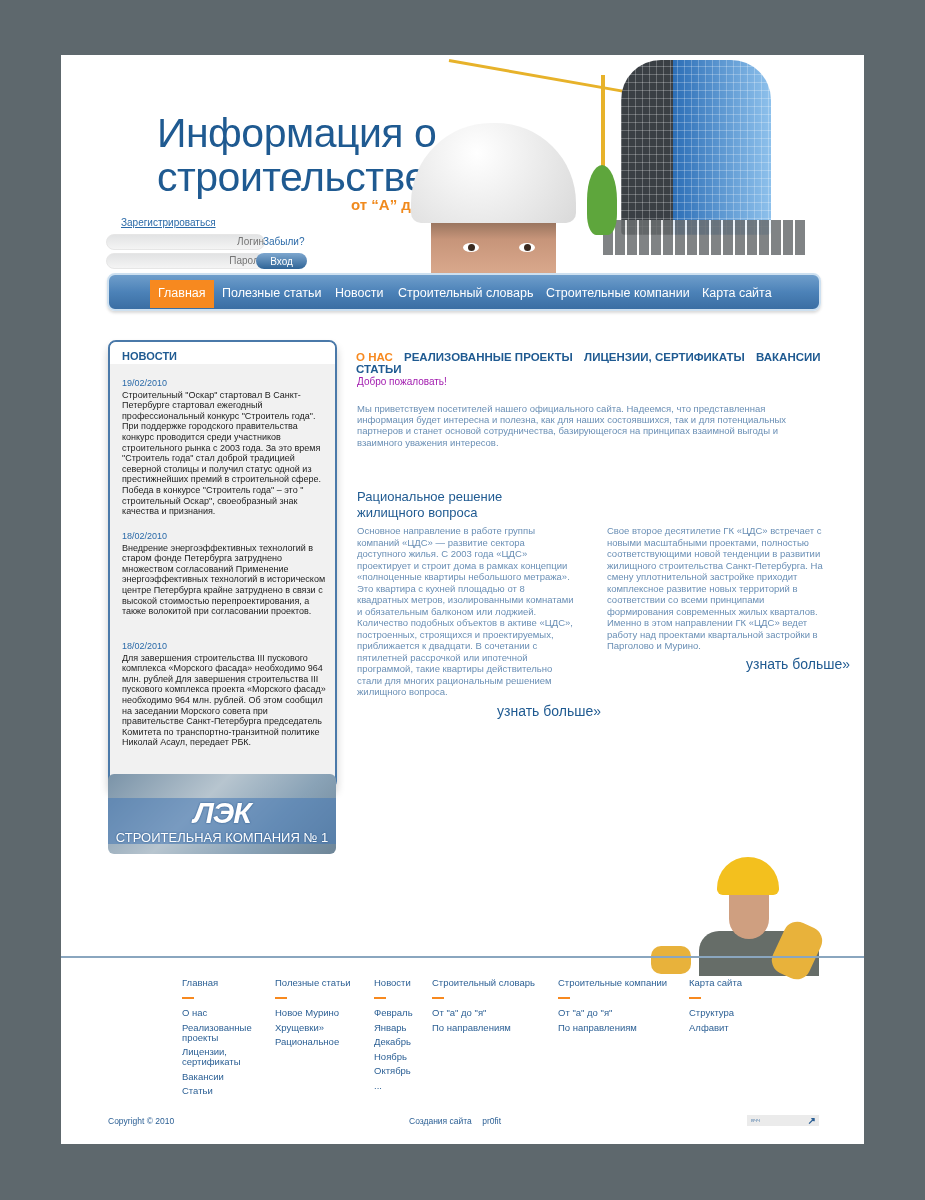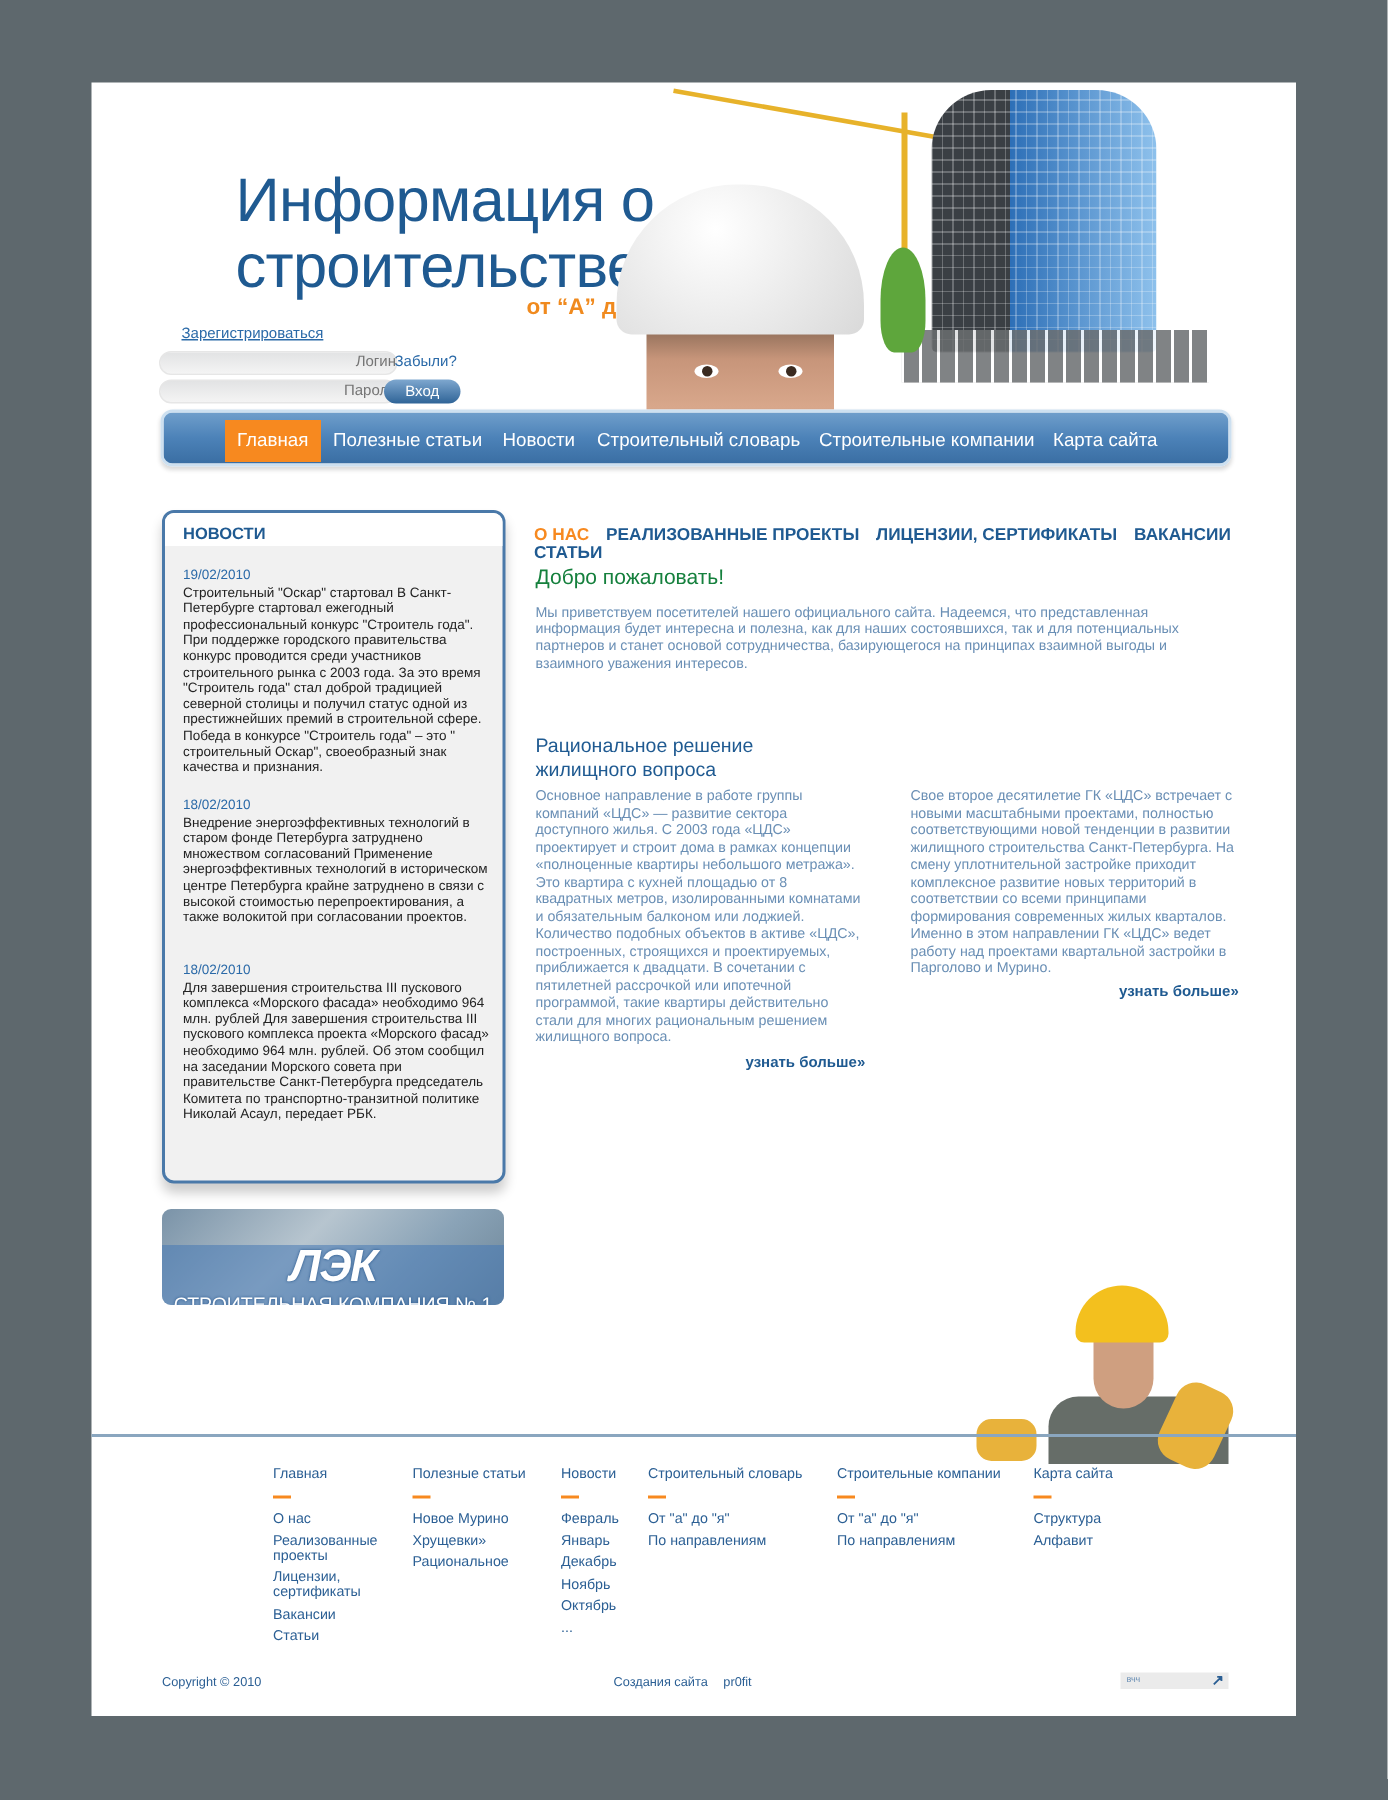--- a/index.html
+++ b/index.html
@@ -27,33 +27,33 @@
   .eye:after{content:"";position:absolute;left:5px;top:1px;width:7px;height:7px;border-radius:50%;background:#3a2a20;}
   
   .nav{position:absolute;left:46px;top:218px;width:710px;height:34px;border-radius:8px;background:linear-gradient(#6f9ecb,#4c82b8 50%,#3a6ea3);border:2px solid #cde0f0;box-shadow:0 2px 3px rgba(0,0,0,.15);}
   .nav-item{position:absolute;top:5px;height:28px;line-height:26px;font-size:12.5px;color:#fff;padding:0 8px;cursor:pointer;}
   .nav-item.active{background:#f7891f;}
   
   .news{position:absolute;left:47px;top:285px;width:225px;height:445px;border:2px solid #4a79a9;border-radius:8px;background:#f1f1f1;box-shadow:0 6px 8px rgba(0,0,0,.2);}
   .news-head{height:22px;background:#fff;border-radius:6px 6px 0 0;padding-left:12px;line-height:28px;font-size:11px;font-weight:bold;color:#1f5a91;}
   .news-item{position:absolute;left:12px;width:205px;font-size:9px;line-height:10.6px;color:#222;}
   .news-date{color:#2b6aa8;cursor:pointer;display:block;margin-bottom:1px;}
-  .banner{position:absolute;left:47px;top:751px;width:228px;height:64px;border-radius:6px;overflow:hidden;background:linear-gradient(135deg,#7a93a8,#b7c5cf 40%,#8aa3b7 70%,#6d8597);cursor:pointer;}
+  .banner{position:absolute;left:47px;top:719px;width:228px;height:80px;border-radius:6px;overflow:hidden;background:linear-gradient(135deg,#7a93a8,#b7c5cf 40%,#8aa3b7 70%,#6d8597);cursor:pointer;}
   .banner-band{position:absolute;left:0;top:24px;width:228px;height:46px;background:rgba(70,120,180,.55);}
   .banner-logo{position:absolute;left:0;width:228px;top:22px;text-align:center;font-size:30px;font-weight:bold;font-style:italic;color:#fff;letter-spacing:-1px;text-shadow:0 0 2px #1f4f86;}
   .banner-sub{position:absolute;left:0;width:228px;top:56px;text-align:center;font-size:13px;color:#fff;text-shadow:0 0 2px #1f4f86;}
   
   .tabs{position:absolute;left:295px;top:296px;font-size:11.5px;font-weight:bold;}
   .tab{color:#1f5a91;margin-right:8px;cursor:pointer;}
   .tab.active{color:#f7891f;}
-  .welcome{position:absolute;left:296px;top:321px;font-size:14px;color:#15803d;}
+  .welcome{position:absolute;left:296px;top:321px;font-size:10px;color:#a21caf;}
   .intro{position:absolute;left:296px;top:348px;width:440px;font-size:9.5px;line-height:11.2px;color:#6a8fb5;}
   .col-title{position:absolute;font-size:13px;line-height:16px;color:#1f5a91;}
   .col-text{position:absolute;width:218px;font-size:9.5px;line-height:11.5px;color:#6a8fb5;}
-  .more{position:absolute;font-size:10px;font-weight:bold;color:#1f5a91;cursor:pointer;}
+  .more{position:absolute;font-size:14px;font-weight:normal;color:#1f5a91;cursor:pointer;}
   
   .worker{position:absolute;left:588px;top:796px;width:215px;height:125px;}
   .w-helmet{position:absolute;left:68px;top:6px;width:62px;height:38px;border-radius:32px 32px 6px 6px;background:#f3c01e;}
   .w-face{position:absolute;left:80px;top:40px;width:40px;height:48px;border-radius:0 0 20px 20px;background:#cf9f80;}
   .w-body{position:absolute;left:50px;top:80px;width:120px;height:45px;border-radius:20px 20px 0 0;background:#666d68;}
   .w-glove1{position:absolute;left:2px;top:95px;width:40px;height:28px;border-radius:10px;background:#e8b23b;}
   .w-glove2{position:absolute;left:128px;top:72px;width:40px;height:55px;border-radius:14px;background:#e8b23b;transform:rotate(25deg);}
   
   .footer-line{position:absolute;left:0;top:901px;width:803px;height:2px;background:#8aa6bf;}
   .f-col{position:absolute;top:922px;font-size:9.5px;color:#2b5f94;}

